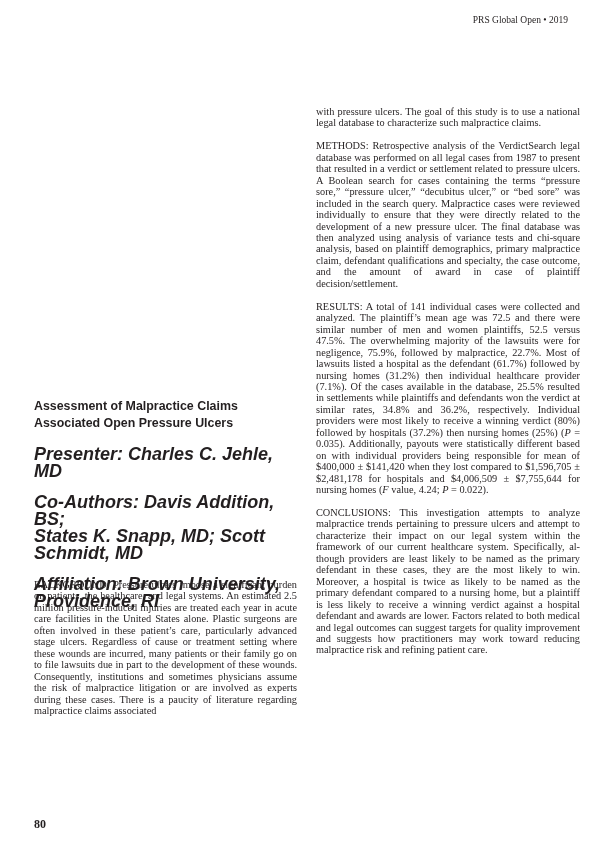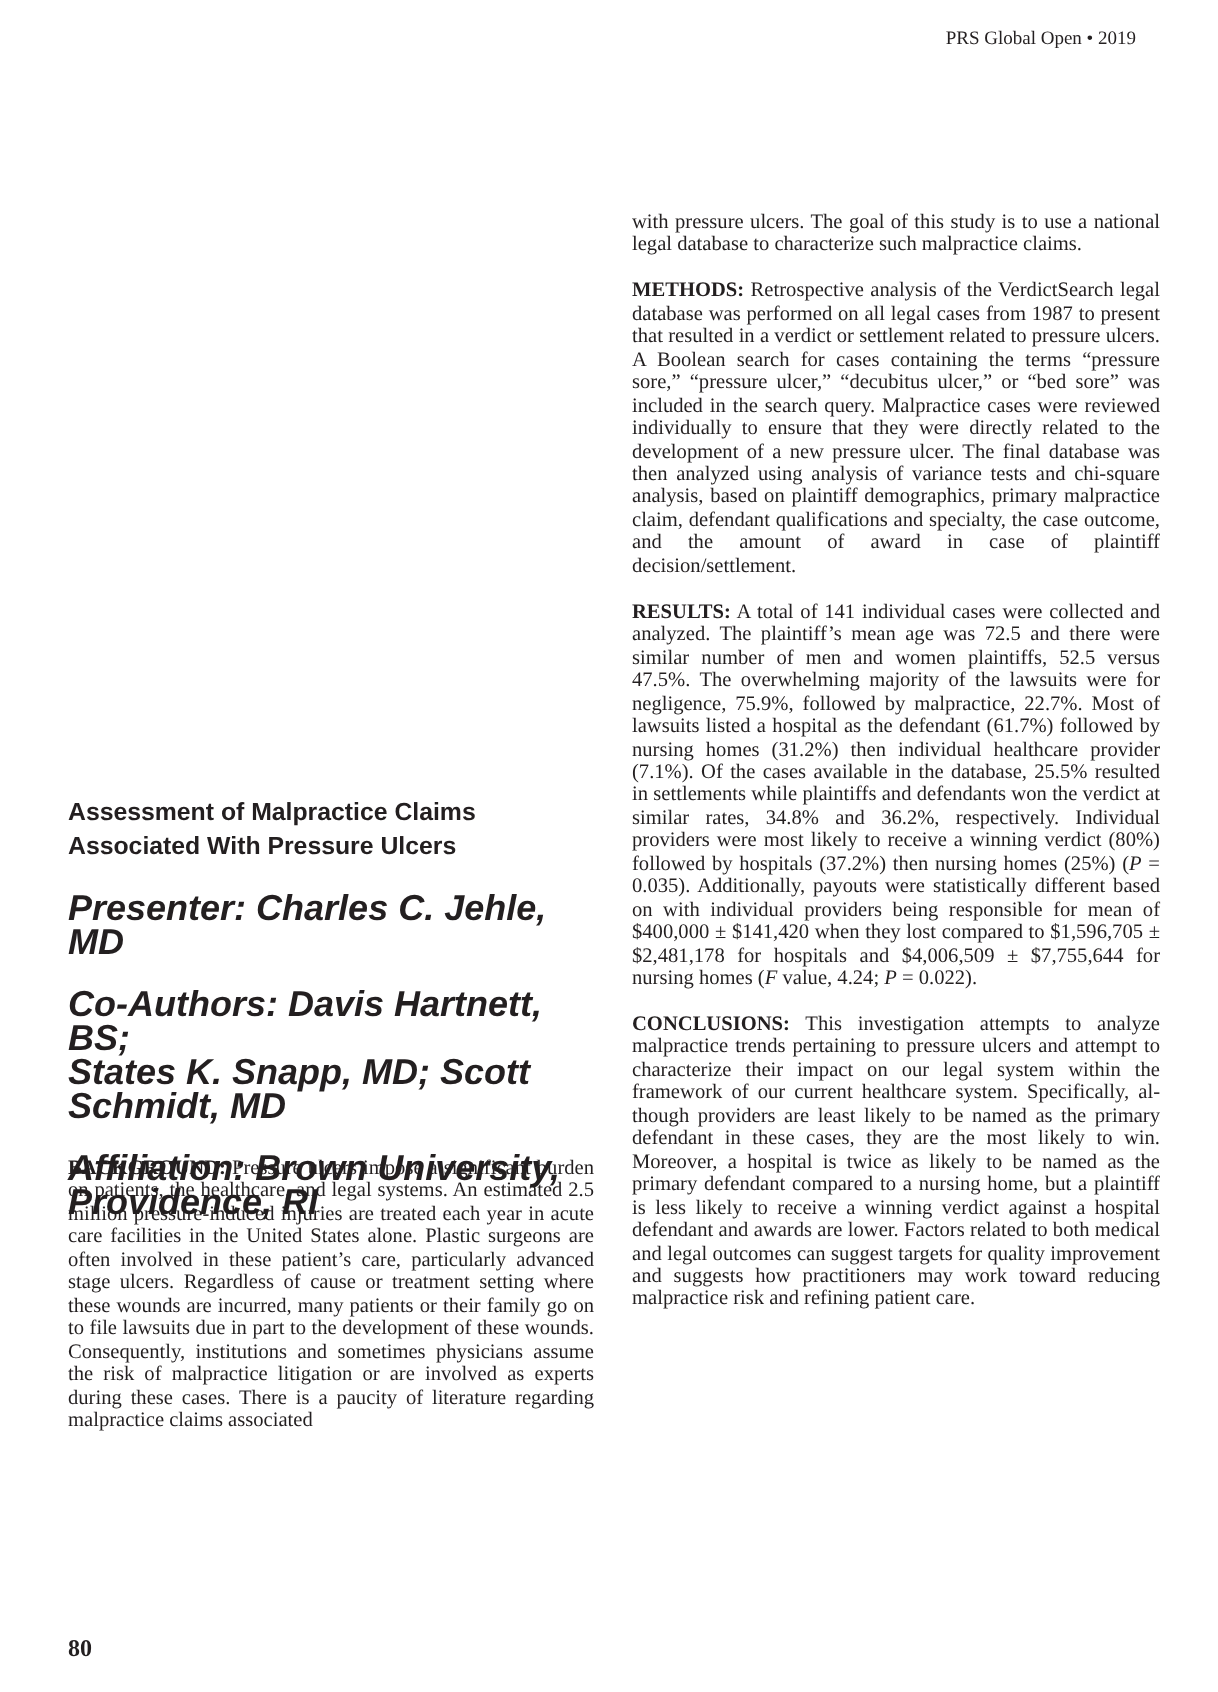--- a/index.html
+++ b/index.html
@@ -2,40 +2,40 @@
 <html><head>
 <meta charset="utf-8">
 <style>
   html, body { margin: 0; padding: 0; background: #ffffff; }
   body { width: 609px; height: 846px; position: relative; overflow: hidden; font-family: "Liberation Serif", serif; color: #231f20; }
   .running-head { position: absolute; top: 15px; right: 41px; font-size: 9.5px; font-family: "Liberation Serif", serif; color: #231f20; }
   .col { position: absolute; font-size: 10.3px; line-height: 11.45px; text-align: justify; hyphens: manual; margin-top: 43px; }
   .col-left { left: 34px; top: 536px; width: 263px; }
   .col-right { left: 316px; top: 63px; width: 264px; }
   .col p { margin: 0 0 11.5px 0; }
-  .head-label { font-weight: bold; }
+  .head-label { font-weight: normal; }
   .title-block { position: absolute; left: 34px; top: 386px; width: 270px; font-family: "Liberation Sans", sans-serif; color: #231f20; }
   .title { font-weight: bold; font-size: 12.4px; line-height: 17px; margin: 12px 0 14px 0; }
   .meta { font-weight: bold; font-style: italic; font-size: 18px; line-height: 17px; margin: 0 0 14px 0; }
   .page-number { position: absolute; left: 34px; top: 817px; font-size: 12px; font-weight: bold; font-family: "Liberation Serif", serif; }
   .italic { font-style: italic; }
 </style>
 </head>
 <body>
 
 <div class="running-head">PRS Global Open • 2019</div>
 
 <div class="title-block">
   <div class="title">
     <span>Assessment of Malpractice Claims</span><br>
-    <span>Associated With Pressure Ulcers</span>
+    <span>Associated Open Pressure Ulcers</span>
   </div>
   <div class="meta">Presenter:  Charles C. Jehle, MD</div>
   <div class="meta">
-    <span>Co-Authors:  Davis Hartnett, BS;</span><br>
+    <span>Co-Authors:  Davis Addition, BS;</span><br>
     <span>States K. Snapp, MD; Scott Schmidt, MD</span>
   </div>
   <div class="meta">Affiliation: Brown University, Providence, RI</div>
 </div>
 
 <div class="col col-left">
   <p><span class="head-label">BACKGROUND:</span><span> Pressure ulcers impose a significant burden on patients, the healthcare, and legal systems. An estimated 2.5 million pressure-induced injuries are treated each year in acute care facilities in the United States alone. Plastic surgeons are often involved in these patient’s care, particularly advanced stage ulcers. Regardless of cause or treatment setting where these wounds are incurred, many pa­tients or their family go on to file lawsuits due in part to the development of these wounds. Consequently, institutions and sometimes physicians assume the risk of malpractice litiga­tion or are involved as experts during these cases. There is a paucity of literature regarding malpractice claims associated</span></p>
 </div>
 
 <div class="col col-right">

